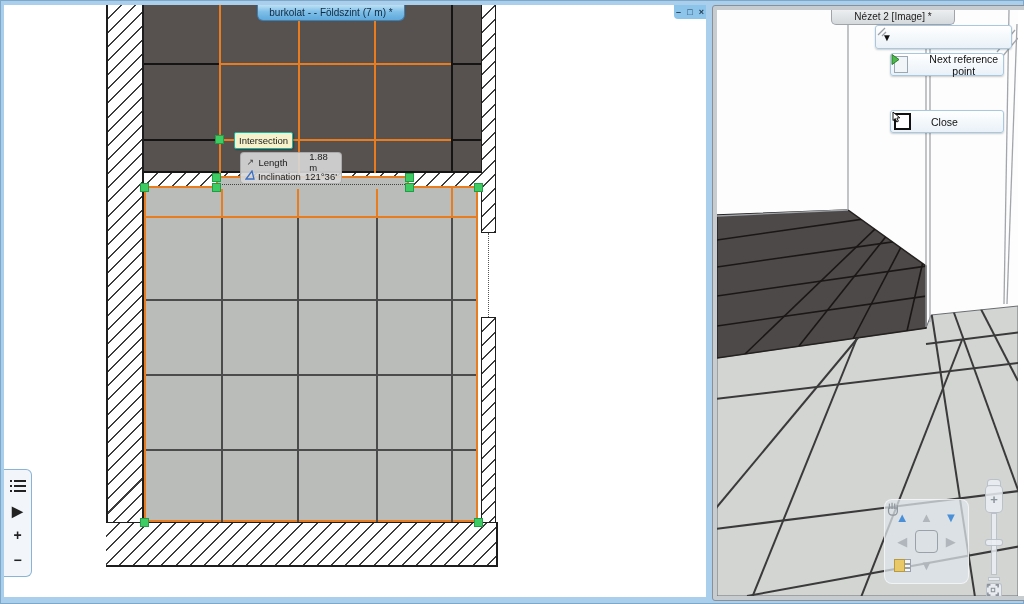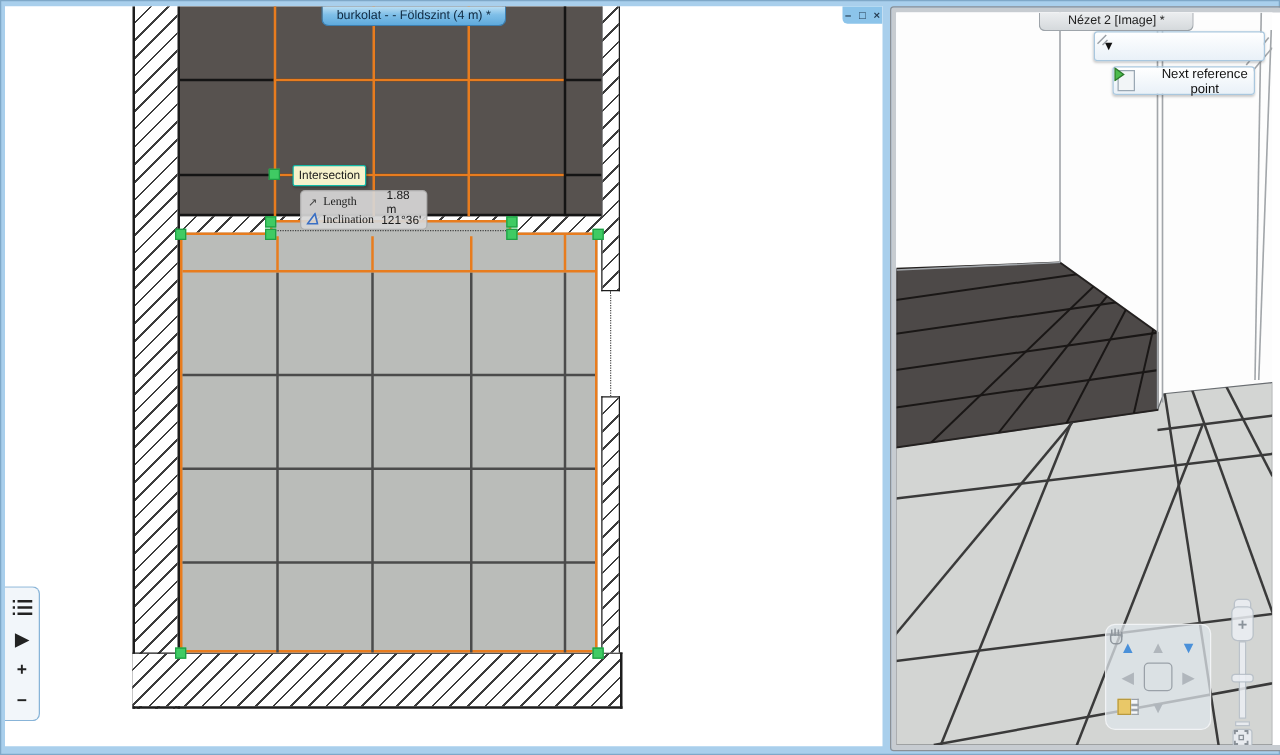--- a/index.html
+++ b/index.html
@@ -50,21 +50,21 @@
   .handle { position:absolute; width:9px; height:9px; background:#3fcb63;
             border:1px solid #1f9e45; }
 
   .tooltip { position:absolute; left:230px; top:127px; height:17px; padding:2px 4px 0 4px;
              background:#f6f2cc; border:1px solid #14b8a6; border-radius:2px;
              font-size:9.5px; color:#1a1a1a; box-shadow:1px 1px 2px rgba(0,0,0,.25); }
   .infobox { position:absolute; left:236px; top:147px; width:102px; height:32px;
              background:rgba(214,214,214,0.92); border:1px solid rgba(150,150,150,.6);
              border-radius:4px; padding:2px 4px; font-size:9.5px; color:#1a1a1a; }
   .inforow { display:flex; align-items:center; height:14px; gap:3px; }
-  .inforow .lbl { width:50px;font-family:Liberation Serif, serif; }
+  .inforow .lbl { width:50px; }
   .inforow .ico { width:11px; text-align:center; font-size:9px; color:#444; }
 
   .tab-left { position:absolute; left:253px; top:0; width:148px; height:16px;
               background:linear-gradient(#bee0f4,#7fbfe8 45%,#5faadc);
               border:1px solid #3d7fb0; border-top:none; border-radius:0 0 6px 6px;
               font-size:10px; color:#0f2940; text-align:center; line-height:15px; }
   .winctrl { position:absolute; left:670px; top:0; width:32px; height:14px;
              background:#8cc4ea; border-radius:0 0 0 4px; display:flex;
              align-items:center; justify-content:space-between; padding:0 2px;
              font-size:9px; font-weight:bold; color:#243b50; line-height:12px; }
@@ -195,21 +195,21 @@
         <span class="ico">
           <svg width="10" height="10" viewBox="0 0 10 10">
               <path d="M1 9 L9 9 L7 1 Z" fill="none" stroke="#3a6fc4" stroke-width="1.3"></path>
             </svg>
         </span>
         <span class="lbl">Inclination</span>
         <span>121°36'</span>
       </div>
     </div>
 
-    <div class="tab-left">burkolat -  - Földszint (4 m) *</div>
+    <div class="tab-left">burkolat -  - Földszint (7 m) *</div>
     <div class="winctrl">
       <span>–</span>
       <span>□</span>
       <span>×</span>
     </div>
 
     <div class="toolbar">
       <div class="tbtn">
         <svg width="16" height="14" viewBox="0 0 16 14">
           <g stroke="#222" stroke-width="2">
@@ -298,20 +298,28 @@
       <button class="menu-btn" style="top:43px">
         <span class="icon-box">
           <svg width="9" height="11" viewBox="0 0 9 11">
             <polygon points="1,0.5 8,5.5 1,10.5" fill="#4cbb4c" stroke="#2c7a2c" stroke-width="1"></polygon>
           </svg>
         </span>
         <span>Next reference point</span>
       </button>
 
 
+      <button class="menu-btn" style="top:100px">
+        <span class="icon-box cursor">
+          <svg width="10" height="12" viewBox="0 0 10 12">
+            <path d="M2 1 L2 9.5 L4.3 7.6 L5.8 11 L7.4 10.2 L5.9 7 L8.8 6.8 Z" fill="#ffffff" stroke="#111" stroke-width="1"></path>
+          </svg>
+        </span>
+        <span>Close</span>
+      </button>
 
       <div class="nav-widget">
         <div class="nav-cell arr-blue">▲</div>
         <div class="nav-cell arr-gray">▲</div>
         <div class="nav-cell arr-blue">▼</div>
         <div class="nav-cell arr-gray">◀</div>
         <div class="nav-cell">
           <span class="hand-box">
             <svg width="15" height="16" viewBox="0 0 17 18" fill="none" stroke="#8f969d" stroke-width="1.4">
               <path d="M5 10 V4"></path>

